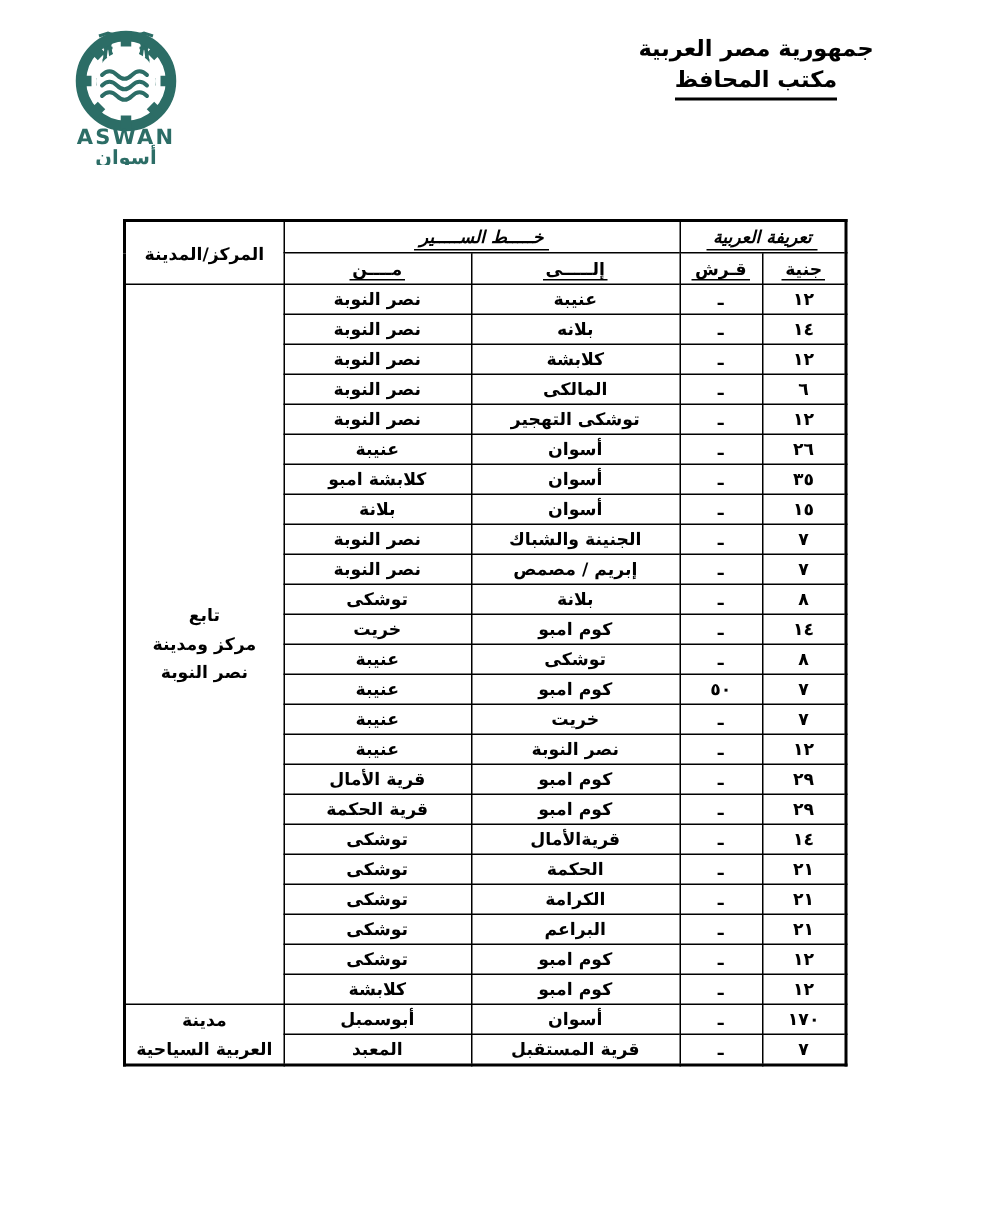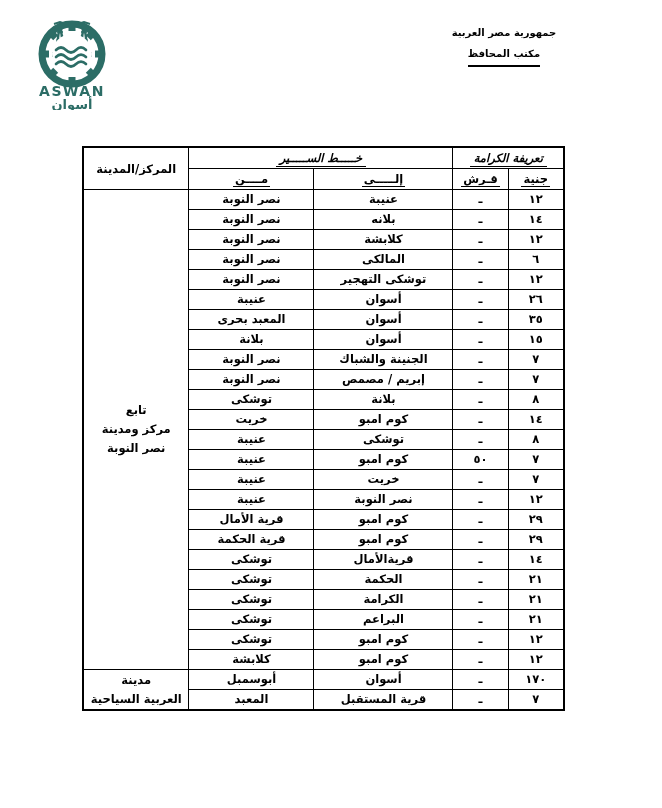--- a/index.html
+++ b/index.html
@@ -8,34 +8,34 @@
     background:#ffffff;
     font-family:"DejaVu Sans","Liberation Sans",sans-serif;
     position:relative;
     overflow:hidden;
     color:#000;
   }
   .page{position:relative;width:662px;height:808px;}
 
   
   .logo{
-    position:absolute;left:16px;top:18px;width:112px;height:92px;
+    position:absolute;left:28px;top:18px;width:112px;height:92px;
   }
   .logo svg{display:block;}
 
   .org-head{
     position:absolute;right:28px;top:22px;
     width:260px;
     text-align:center;
     direction:rtl;
   }
   .org-head div{
     font-family:"DejaVu Sans","Liberation Sans",sans-serif;
     font-weight:bold;
-    font-size:10px;
+    font-size:15px;
     line-height:21px;
     letter-spacing:0px;
     color:#000;
   }
   .org-head .underline{
     display:inline-block;
     border-bottom:2px solid #000;
     padding-bottom:1px;
     text-align:center;
   }
@@ -167,21 +167,21 @@
       <colgroup>
         <col class="c-gineh">
         <col class="c-qirsh">
         <col class="c-ila">
         <col class="c-min">
         <col class="c-markaz">
       </colgroup>
       <thead>
         <tr>
           <th class="grp" colspan="2">
-            <span class="hdr-line">تعريفة الكرامة</span>
+            <span class="hdr-line">تعريفة العربية</span>
           </th>
           <th class="grp" colspan="2">
             <span class="hdr-line">خـــــط الســـــير</span>
           </th>
           <th rowspan="2">المركز/المدينة</th>
         </tr>
         <tr>
           <th><span class="u">جنية</span></th>
           <th><span class="u">قـرش</span></th>
           <th><span class="u">إلـــــى</span></th>
@@ -227,21 +227,21 @@
           <tr>
             <td>٢٦</td>
             <td class="dash">ـ</td>
             <td>أسوان</td>
             <td>عنيبة</td>
           </tr>
           <tr>
             <td>٣٥</td>
             <td class="dash">ـ</td>
             <td>أسوان</td>
-            <td>المعبد بحرى</td>
+            <td>كلابشة امبو</td>
           </tr>
           <tr>
             <td>١٥</td>
             <td class="dash">ـ</td>
             <td>أسوان</td>
             <td>بلانة</td>
           </tr>
           <tr>
             <td>٧</td>
             <td class="dash">ـ</td>

